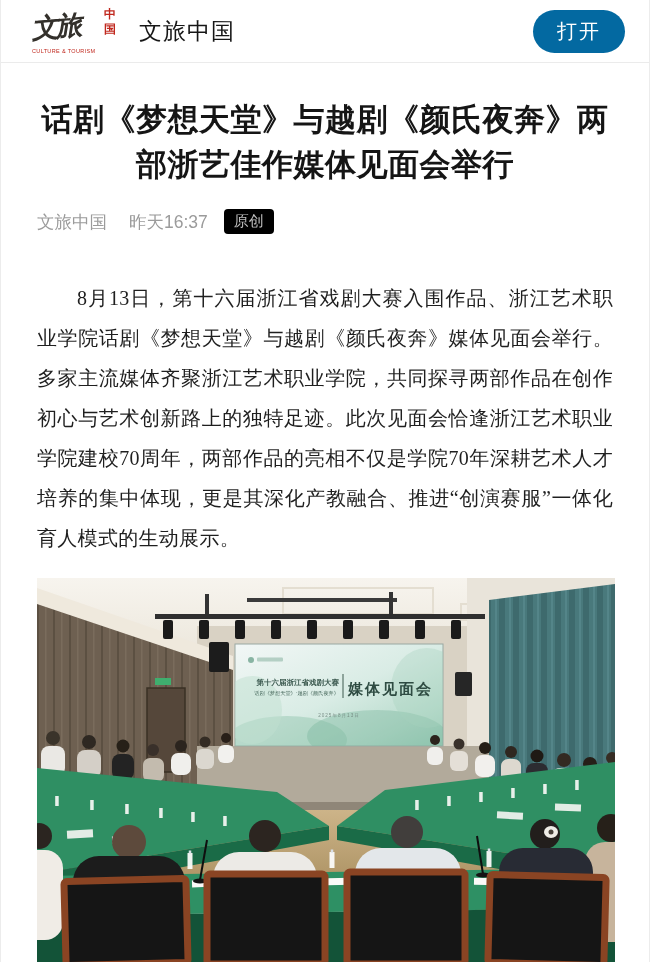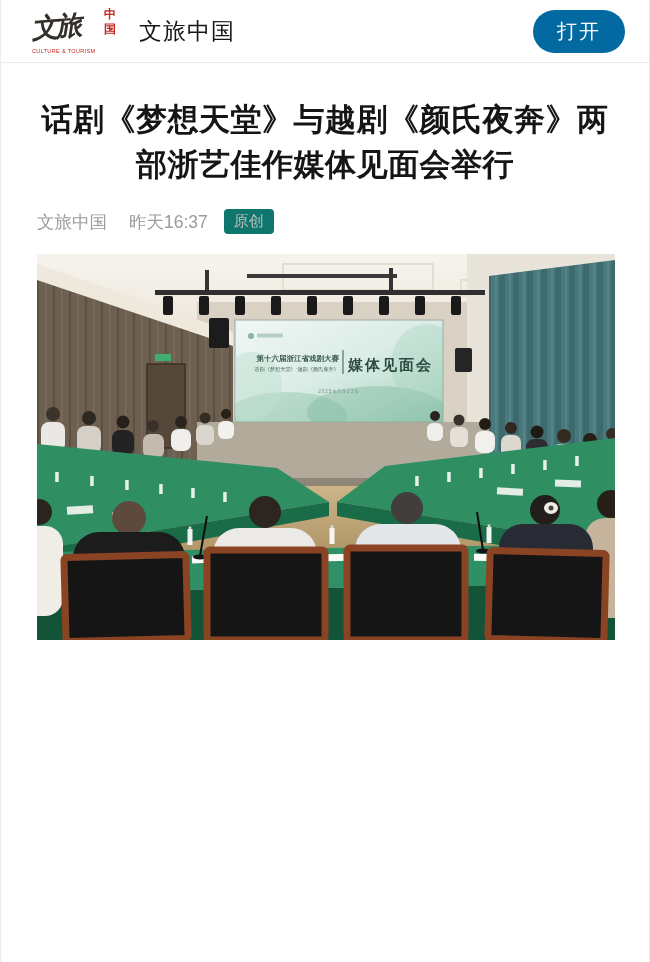--- a/index.html
+++ b/index.html
@@ -18,21 +18,21 @@
   .logo-caption{position:absolute;left:7px;bottom:2px;font-size:5.5px;color:#c0281e;letter-spacing:.35px;white-space:nowrap;}
   .app-name{margin-left:16px;font-size:23px;color:#161616;font-weight:500;letter-spacing:1px;}
   .open-btn{margin-left:auto;background:#0369a1;color:#fff;border:none;font-size:20px;
     padding:8px 24px;border-radius:22px;font-family:inherit;letter-spacing:2px;cursor:pointer;}
   
   .article{padding:0 36px;}
   .article h1{margin:34px 0 0;font-size:31px;line-height:45px;font-weight:600;color:#151515;letter-spacing:.5px;text-align:center;}
   .byline{margin-top:22px;display:flex;align-items:center;font-size:17.5px;color:#9b9b9b;}
   .byline .src{margin-right:8px;}
   .byline .time{margin-left:14px;}
-  .badge{margin-left:16px;background:#0f766e;color:#c0c0c0;font-size:15px;padding:3px 10px;border-radius:4px;}
+  .badge{margin-left:16px;background:#000000;color:#c0c0c0;font-size:15px;padding:3px 10px;border-radius:4px;}
   .body-text{margin:44px 0 0;font-family:"Liberation Serif","DejaVu Serif",serif;font-size:20px;line-height:40px;
     color:#1f1f1f;text-align:justify;text-indent:2em;letter-spacing:.3px;}
   figure.photo{margin:20px 0 0;width:578px;height:386px;background:#e8e4dc;overflow:hidden;}
 </style>
 </head>
 <body>
 
 <div class="page">
 
   <header class="app-bar">
@@ -47,20 +47,21 @@
 
   <article class="article">
     <h1>话剧《梦想天堂》与越剧《颜氏夜奔》两部浙艺佳作媒体见面会举行</h1>
 
     <div class="byline">
       <span class="src">文旅中国</span>
       <span class="time">昨天16:37</span>
       <span class="badge">原创</span>
     </div>
 
+    <p class="body-text">8月13日，第十六届浙江省戏剧大赛入围作品、浙江艺术职业学院话剧《梦想天堂》与越剧《颜氏夜奔》媒体见面会举行。多家主流媒体齐聚浙江艺术职业学院，共同探寻两部作品在创作初心与艺术创新路上的独特足迹。此次见面会恰逢浙江艺术职业学院建校70周年，两部作品的亮相不仅是学院70年深耕艺术人才培养的集中体现，更是其深化产教融合、推进“创演赛服”一体化育人模式的生动展示。</p>
 
     <figure class="photo">
       <svg width="578" height="386" viewBox="0 0 578 386" role="img">
         <defs>
           <pattern id="pWood" width="16" height="12" patternUnits="userSpaceOnUse">
             <rect width="16" height="12" fill="#6e6051"></rect>
             <rect width="2" height="12" fill="#5c5042"></rect>
             <rect x="8" width="1.5" height="12" fill="#7a6c5c"></rect>
           </pattern>
           <pattern id="pCurtain" width="14" height="12" patternUnits="userSpaceOnUse">

